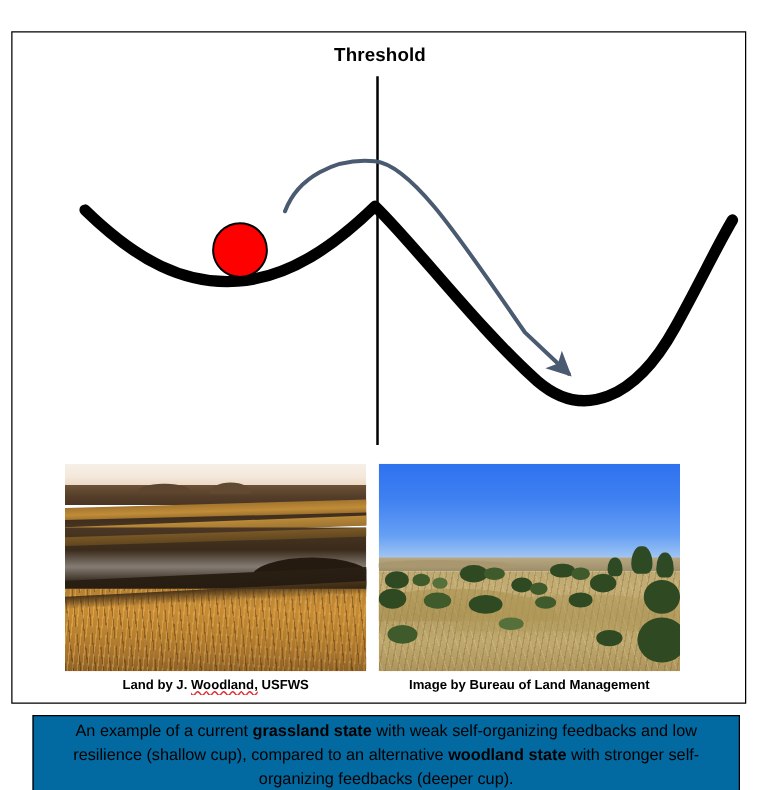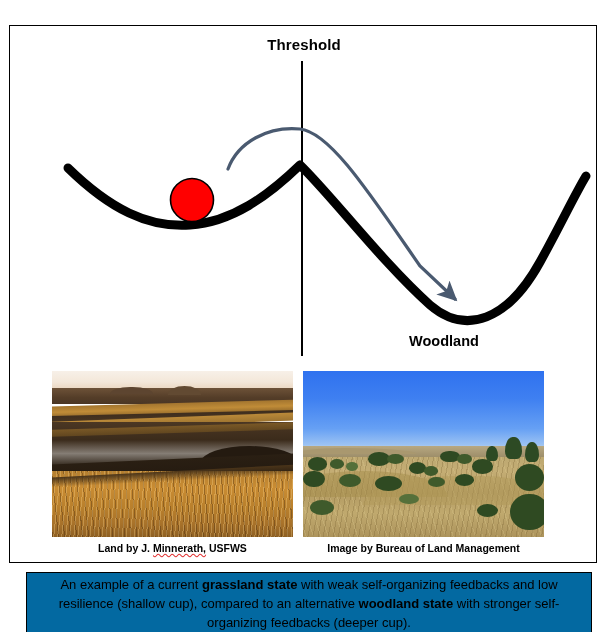--- a/index.html
+++ b/index.html
@@ -284,21 +284,20 @@
              C 330 116, 370 178, 420 250
              L 455 283" fill="none" stroke="#4A5A70" stroke-width="3.2" stroke-linecap="round" marker-end="url(#arrowhead)"></path>
 
     <circle cx="192" cy="184" r="21.5" fill="#FF0000" stroke="#000000" stroke-width="1.6"></circle>
   </svg>
 
   <div class="state-label a">
   </div>
 
   <div class="state-label b">
-    <div>Woodland</div>
   </div>
 
   <div class="photo photo-grassland">
     <div class="gl-sky"></div>
     <div class="gl-far"></div>
     <div class="gl-butte1"></div>
     <div class="gl-butte2"></div>
     <div class="gl-band1"></div>
     <div class="gl-band2"></div>
     <div class="gl-band3"></div>
@@ -338,21 +337,21 @@
     <div class="bush" style="left:15%; top:62%; width:9%; height:8%;"></div>
     <div class="bush dk" style="left:30%; top:63%; width:11%; height:9%;"></div>
     <div class="bush" style="left:52%; top:64%; width:7%; height:6%;"></div>
     <div class="bush dk" style="left:63%; top:62%; width:8%; height:7%;"></div>
     <div class="bush dk" style="left:86%; top:74%; width:16%; height:22%;"></div>
     <div class="bush" style="left:3%; top:78%; width:10%; height:9%;"></div>
     <div class="bush lt" style="left:40%; top:74%; width:8%; height:6%;"></div>
     <div class="bush dk" style="left:72%; top:80%; width:9%; height:8%;"></div>
   </div>
 
-  <div class="credit credit-a"><span>Land by J. </span><span class="misspell">Minnerath,</span><span> USFWS</span></div>
+  <div class="credit credit-a"><span>Land by J. </span><span class="misspell">Woodland,</span><span> USFWS</span></div>
 
   <div class="credit credit-b">Image by Bureau of Land Management</div>
 
   <div class="caption-box">
     <div class="caption-text"><span>An example of a current </span><b>grassland state</b><span> with weak self-organizing feedbacks and low resilience (shallow cup), compared to an alternative </span><b>woodland state</b><span> with stronger self-organizing feedbacks (deeper cup).</span></div>
   </div>
 
 </div>
 
 </body></html>

